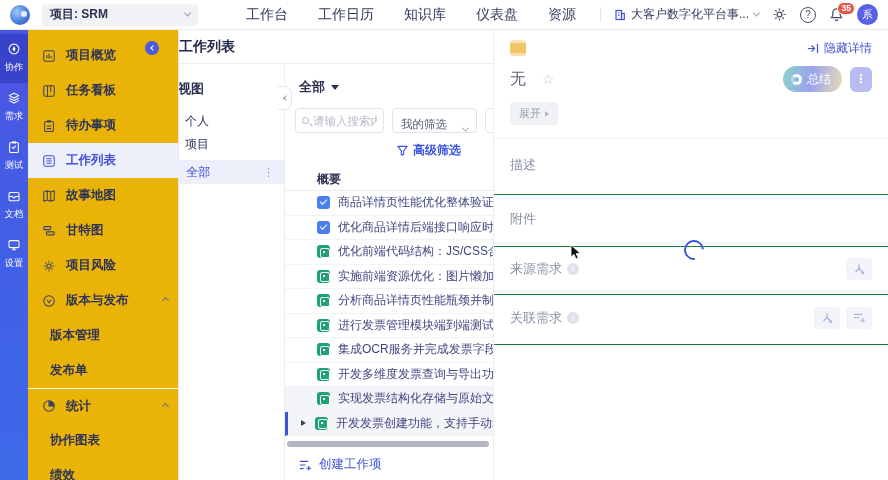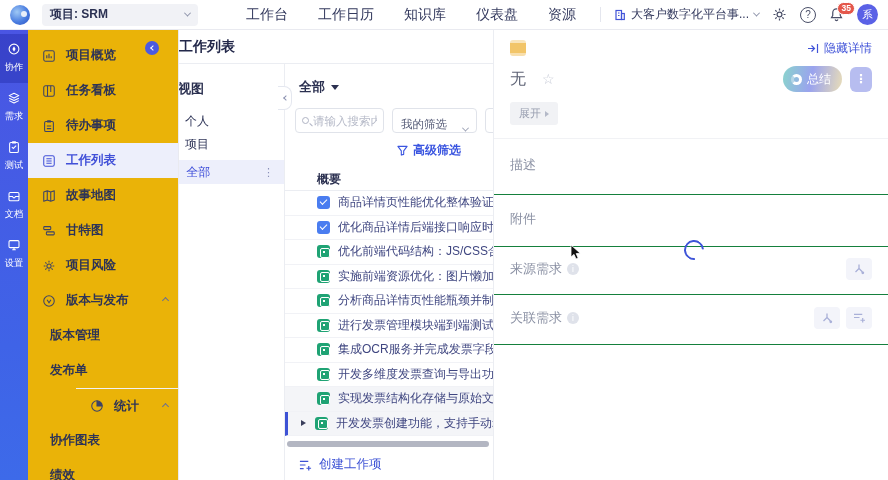--- a/index.html
+++ b/index.html
@@ -45,21 +45,21 @@
   
   .sidebar { position:absolute; left:28px; top:30px; width:151px; height:450px; background:#eab308;
     border-right:1px solid #e9eaf0; padding-top:8px; z-index:10;font-weight:bold; }
   .sb-item { height:35px; display:flex; align-items:center; gap:9px; padding:0 10px 0 13px;
     font-size:12.5px; color:#2e3456; }
   .sb-item .ic { width:16px; display:flex; justify-content:center; color:#3c4266; }
   .sb-item.sel { background:#edeffb; color:#4150d8; }
   .sb-item.sel .ic { color:#4150d8; }
   .sb-item.child { padding-left:22px; }
   .sb-item .tail { margin-left:auto; color:#6a7090; }
-  .sb-item.divtop { border-top:1px solid #f0f1f5;margin-left:48px; }
+  .sb-item.divtop { border-top:1px solid #f0f1f5; }
 
   
   .main-header { position:absolute; left:158px; top:30px; width:335px; height:34px;
     border-bottom:1px solid #ebedf2; display:flex; align-items:center; padding-left:21px;
     font-size:14px; font-weight:bold; color:#23284a; background:#fff; z-index:5; }
   .collapse-dot { position:absolute; left:145px; top:41px; width:14px; height:14px; border-radius:50%;
     background:#4c5ae0; color:#fff; display:flex; align-items:center; justify-content:center; z-index:25; }
   .collapse-dot .cv { width:4px; height:4px; border-color:#fff; transform:rotate(135deg); margin-left:2px; }
 
   

